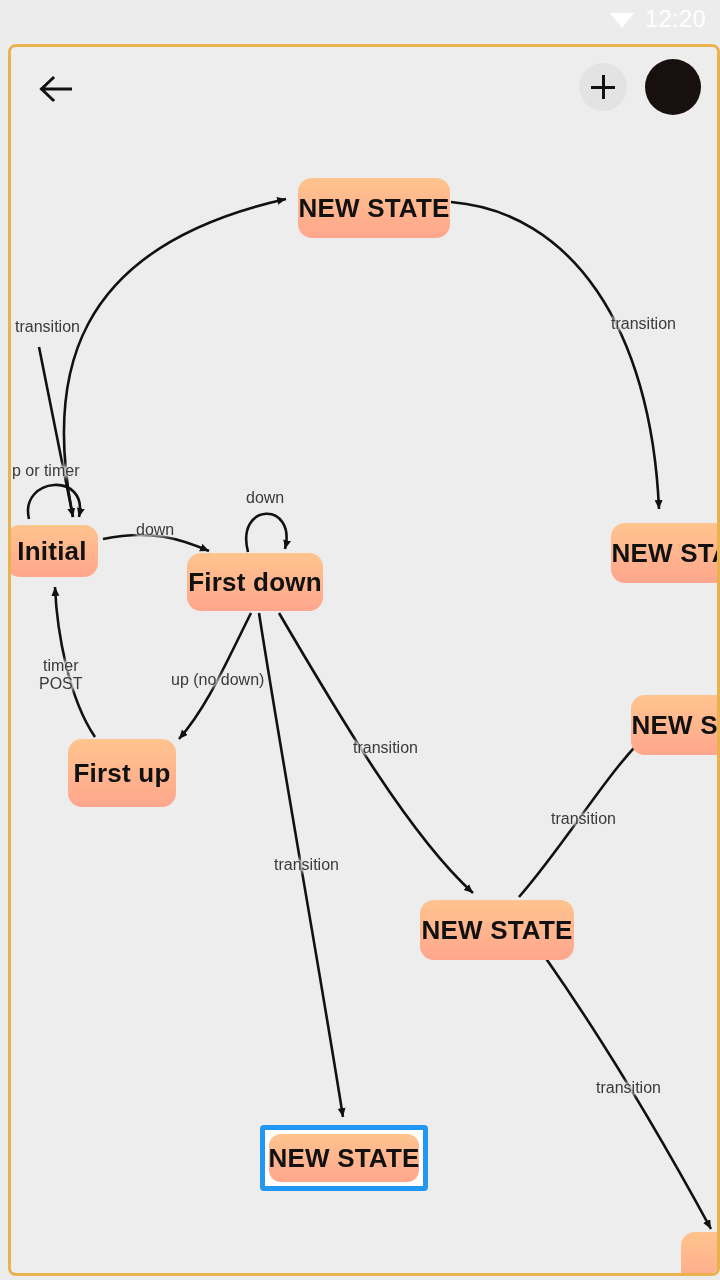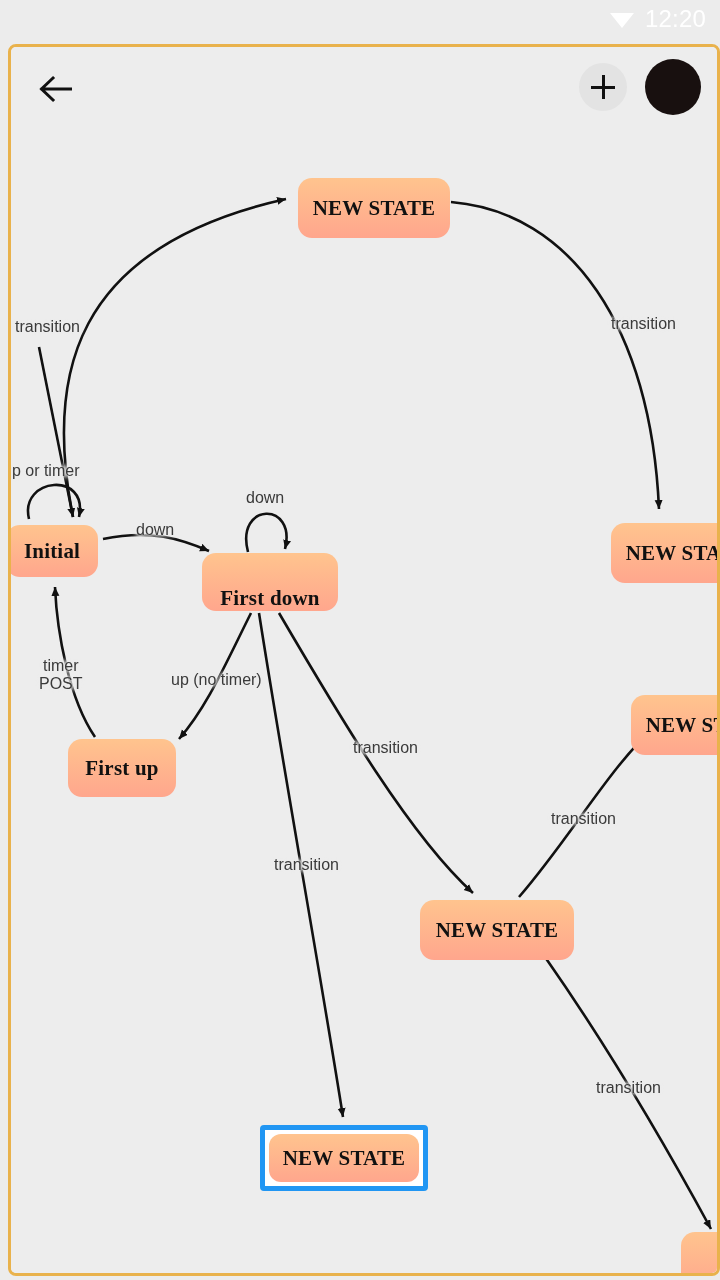--- a/index.html
+++ b/index.html
@@ -73,25 +73,24 @@
     width:706px; height:1226px;
     pointer-events:none;
   }
 
   
   .state-node {
     position:absolute;
     background:linear-gradient(180deg,#ffc48e 0%,#ffa68d 100%);
     border-radius:14px;
     display:flex; align-items:center; justify-content:center;
-    font-size:21px; font-weight:bold; color:#111;
+    font-size:26px; font-weight:bold; color:#111;
     white-space:nowrap; letter-spacing:.2px;
     cursor:pointer;
     z-index:3;
-    font-family:Liberation Serif, serif;
   }
   .state-node.selected {
     background:#ffffff;
     border:5px solid #2196f3;
     border-radius:4px;
     padding:4px;
   }
   .state-node.selected .node-fill {
     width:100%; height:100%;
     background:linear-gradient(180deg,#ffc48e 0%,#ffa68d 100%);
@@ -160,27 +159,27 @@
     <div id="node-container">
         <div class="state-node" style="left: 287px; top: 131px; width: 152px; height: 60px;">
           <span>NEW STATE</span>
         </div>
         <div class="state-node" style="left: 600px; top: 476px; width: 152px; height: 60px;">
           <span>NEW STATE</span>
         </div>
         <div class="state-node" style="left: -5px; top: 478px; width: 92px; height: 52px;">
           <span>Initial</span>
         </div>
-        <div class="state-node" style="left: 191px; top: 506px; width: 136px; height: 58px; align-items: flex-end;">
+        <div class="state-node" style="left: 176px; top: 506px; width: 136px; height: 58px;">
           <span>First down</span>
         </div>
         <div class="state-node" style="left: 620px; top: 648px; width: 152px; height: 60px;">
           <span>NEW STATE</span>
         </div>
-        <div class="state-node" style="left: 57px; top: 692px; width: 108px; height: 58px;">
+        <div class="state-node" style="left: 57px; top: 692px; width: 108px; height: 68px;">
           <span>First up</span>
         </div>
         <div class="state-node" style="left: 409px; top: 853px; width: 154px; height: 60px;">
           <span>NEW STATE</span>
         </div>
         <div class="state-node selected" style="left: 249px; top: 1078px; width: 168px; height: 66px;">
           <div class="node-fill">
             <span>NEW STATE</span>
           </div>
         </div>
@@ -190,21 +189,21 @@
     <div id="label-container">
         <div class="edge-label" style="left: 4px; top: 271px;">transition</div>
         <div class="edge-label" style="left: 600px; top: 268px;">transition</div>
         <div class="edge-label" style="left: -8px; top: 415px;">up or timer</div>
         <div class="edge-label" style="left: 235px; top: 442px;">down</div>
         <div class="edge-label" style="left: 125px; top: 474px;">down</div>
         <div class="edge-label two-line" style="left: 28px; top: 595px;">
           <div>timer</div>
           <div>POST</div>
         </div>
-        <div class="edge-label" style="left: 160px; top: 624px;">up (no timer)</div>
+        <div class="edge-label" style="left: 160px; top: 624px;">up (no down)</div>
         <div class="edge-label" style="left: 342px; top: 692px;">transition</div>
         <div class="edge-label" style="left: 540px; top: 763px;">transition</div>
         <div class="edge-label" style="left: 263px; top: 809px;">transition</div>
         <div class="edge-label" style="left: 585px; top: 1032px;">transition</div>
       </div>
   </div>
 
   <div id="toolbar">
     <button id="back-button">
       <svg width="34" height="30" viewBox="0 0 34 30">

